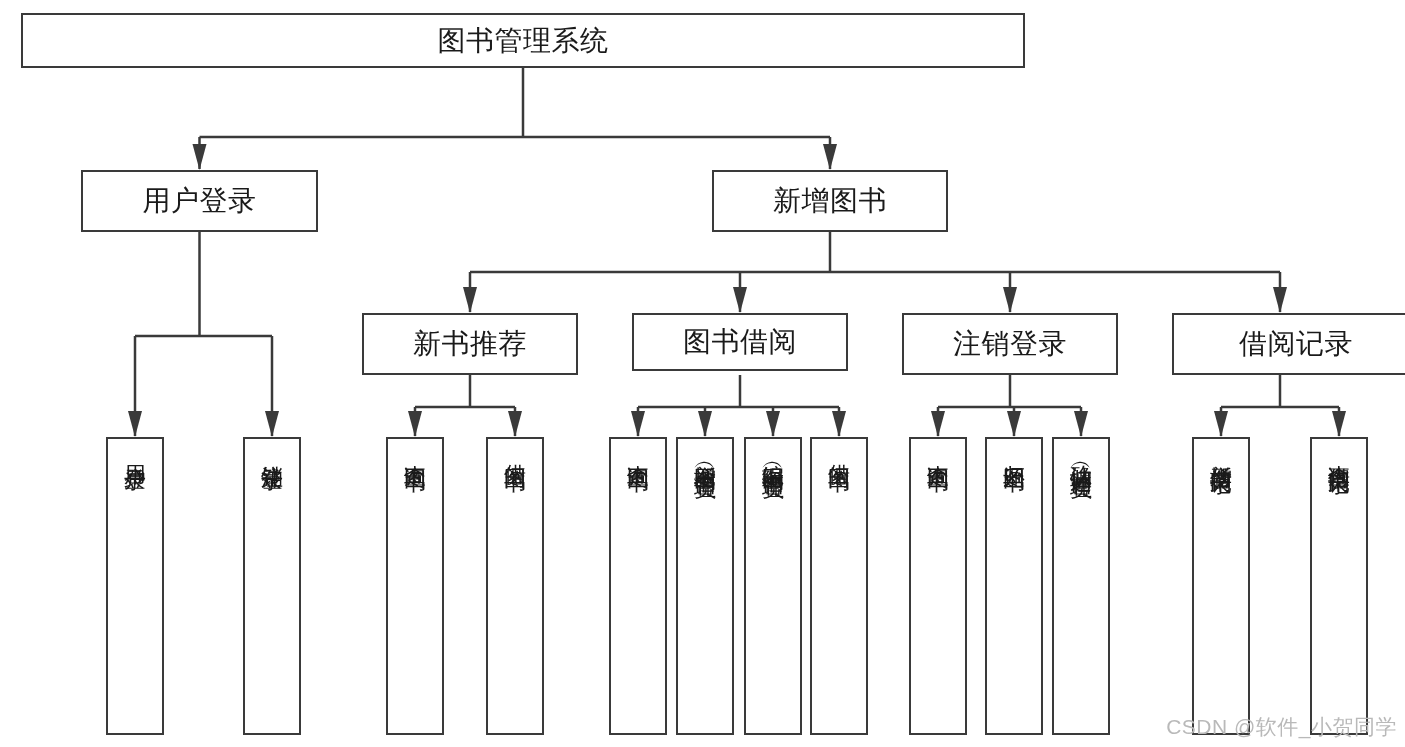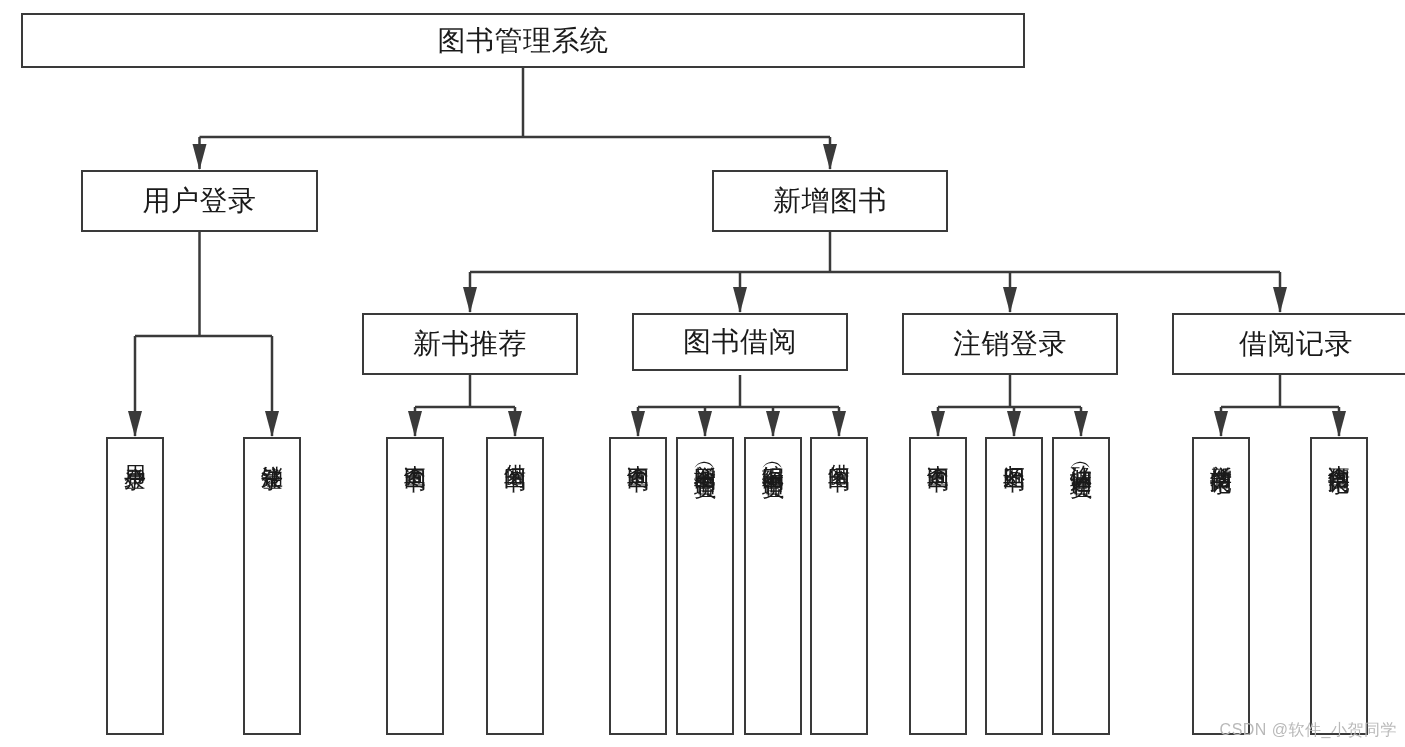--- a/index.html
+++ b/index.html
@@ -53,21 +53,21 @@
     left: 0;
     top: 0;
     width: 1405px;
     height: 747px;
     pointer-events: none;
   }
   #watermark {
     position: absolute;
     right: 8px;
     bottom: 6px;
-    font-size: 16px;
+    font-size: 21px;
     color: #b9b9b9;
     letter-spacing: 0.5px;
     white-space: nowrap;
     margin-top: 44px;
   }
 </style>
 </head>
 <body>
 
 <div id="diagram-root">

